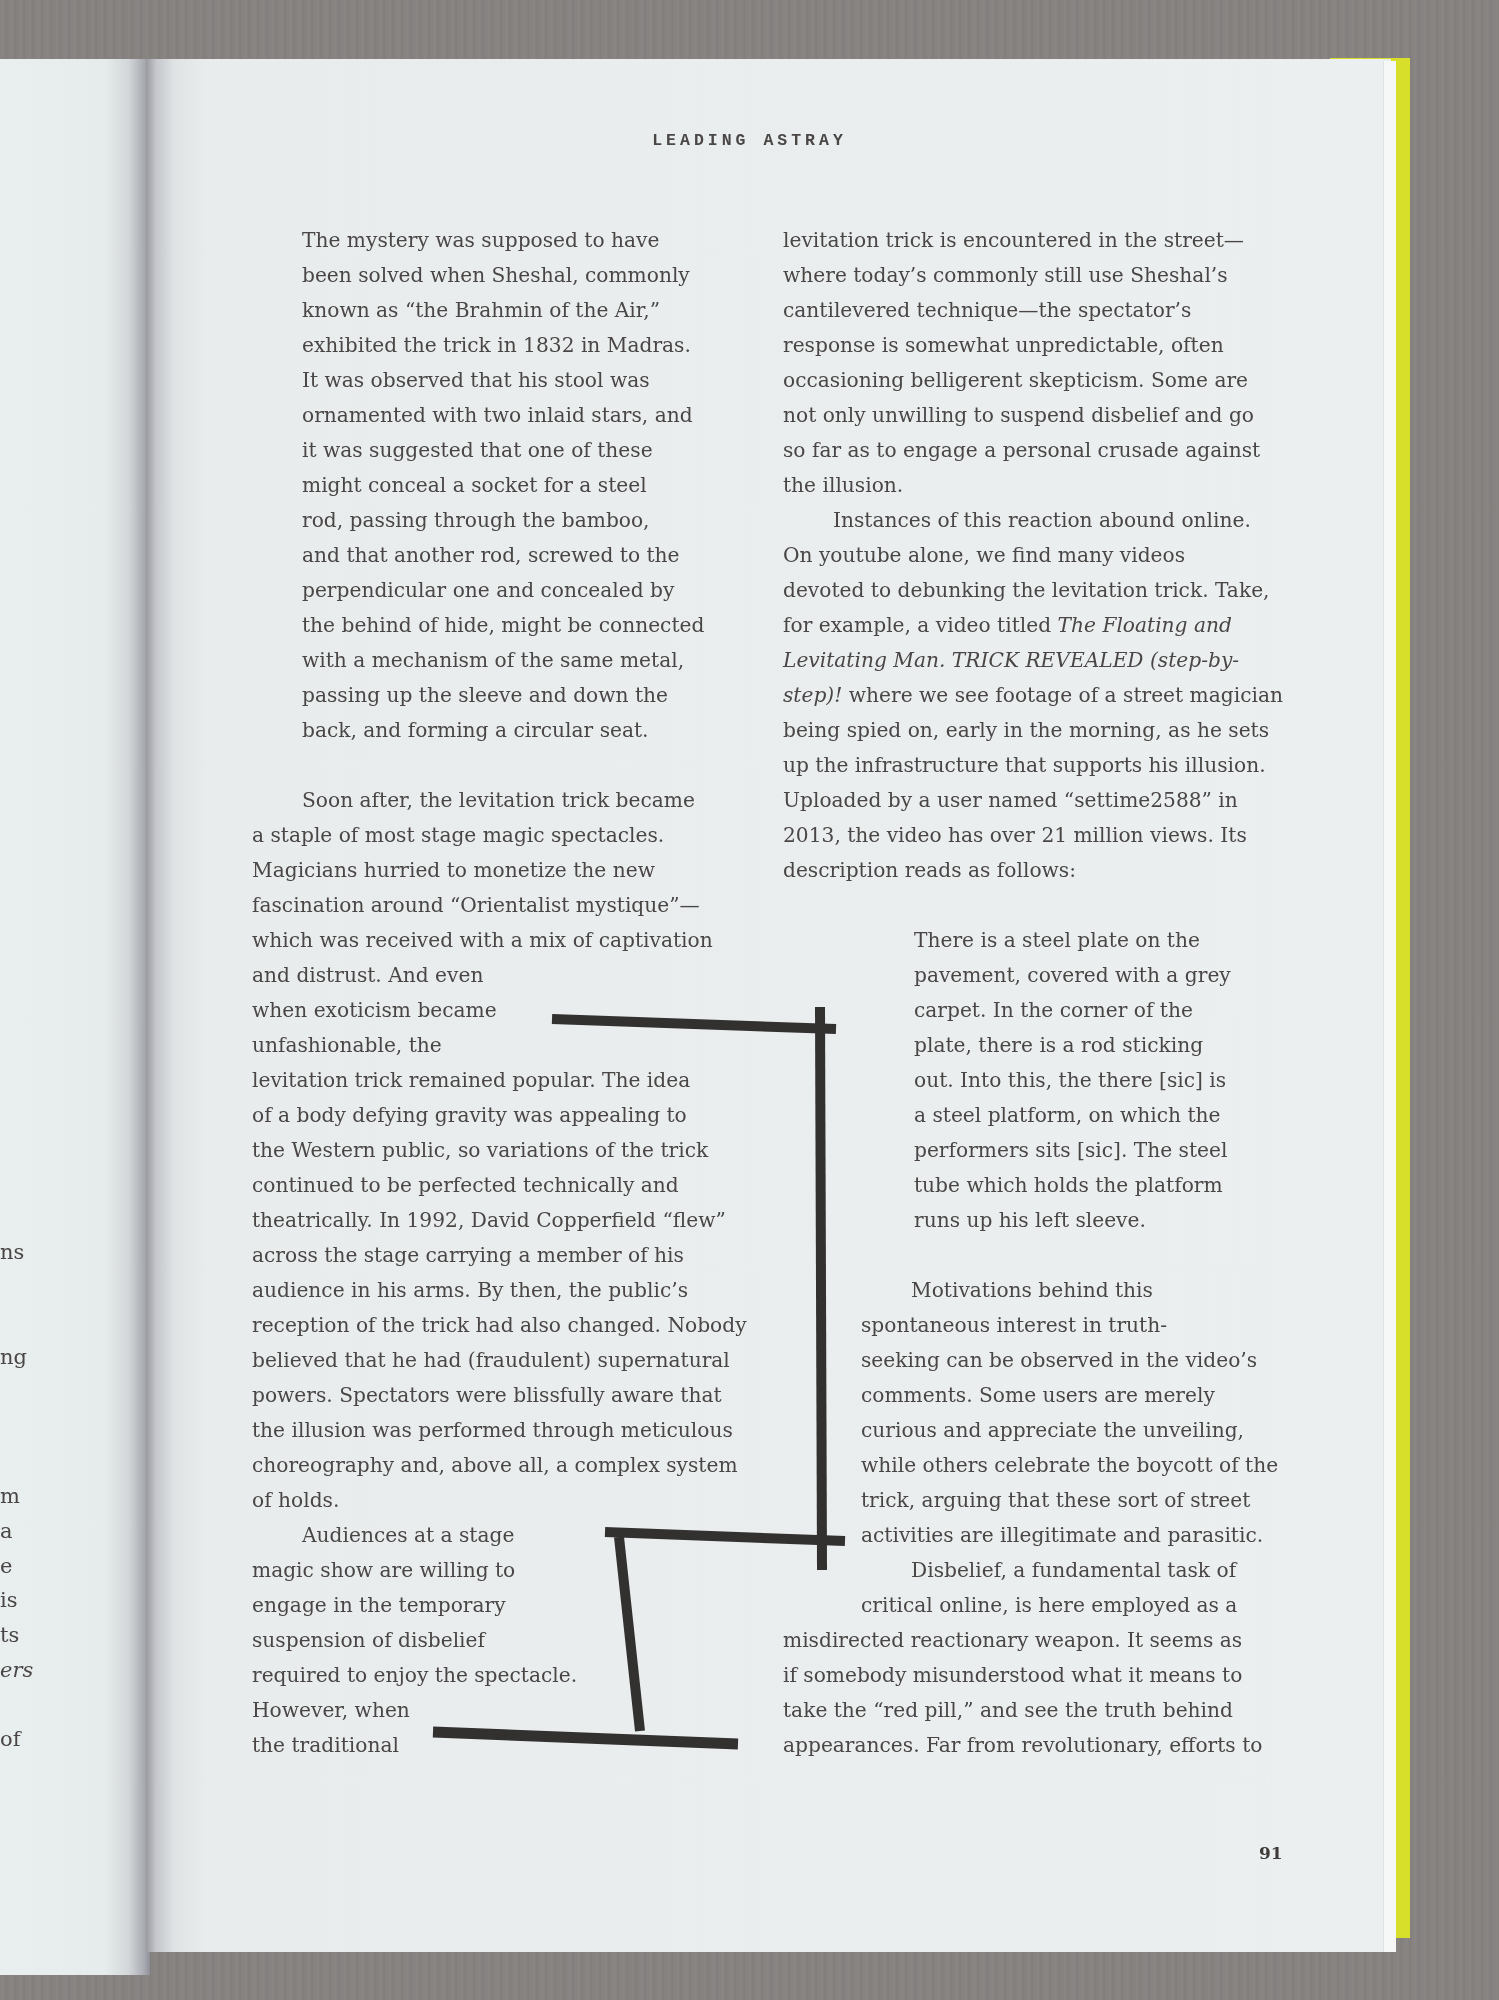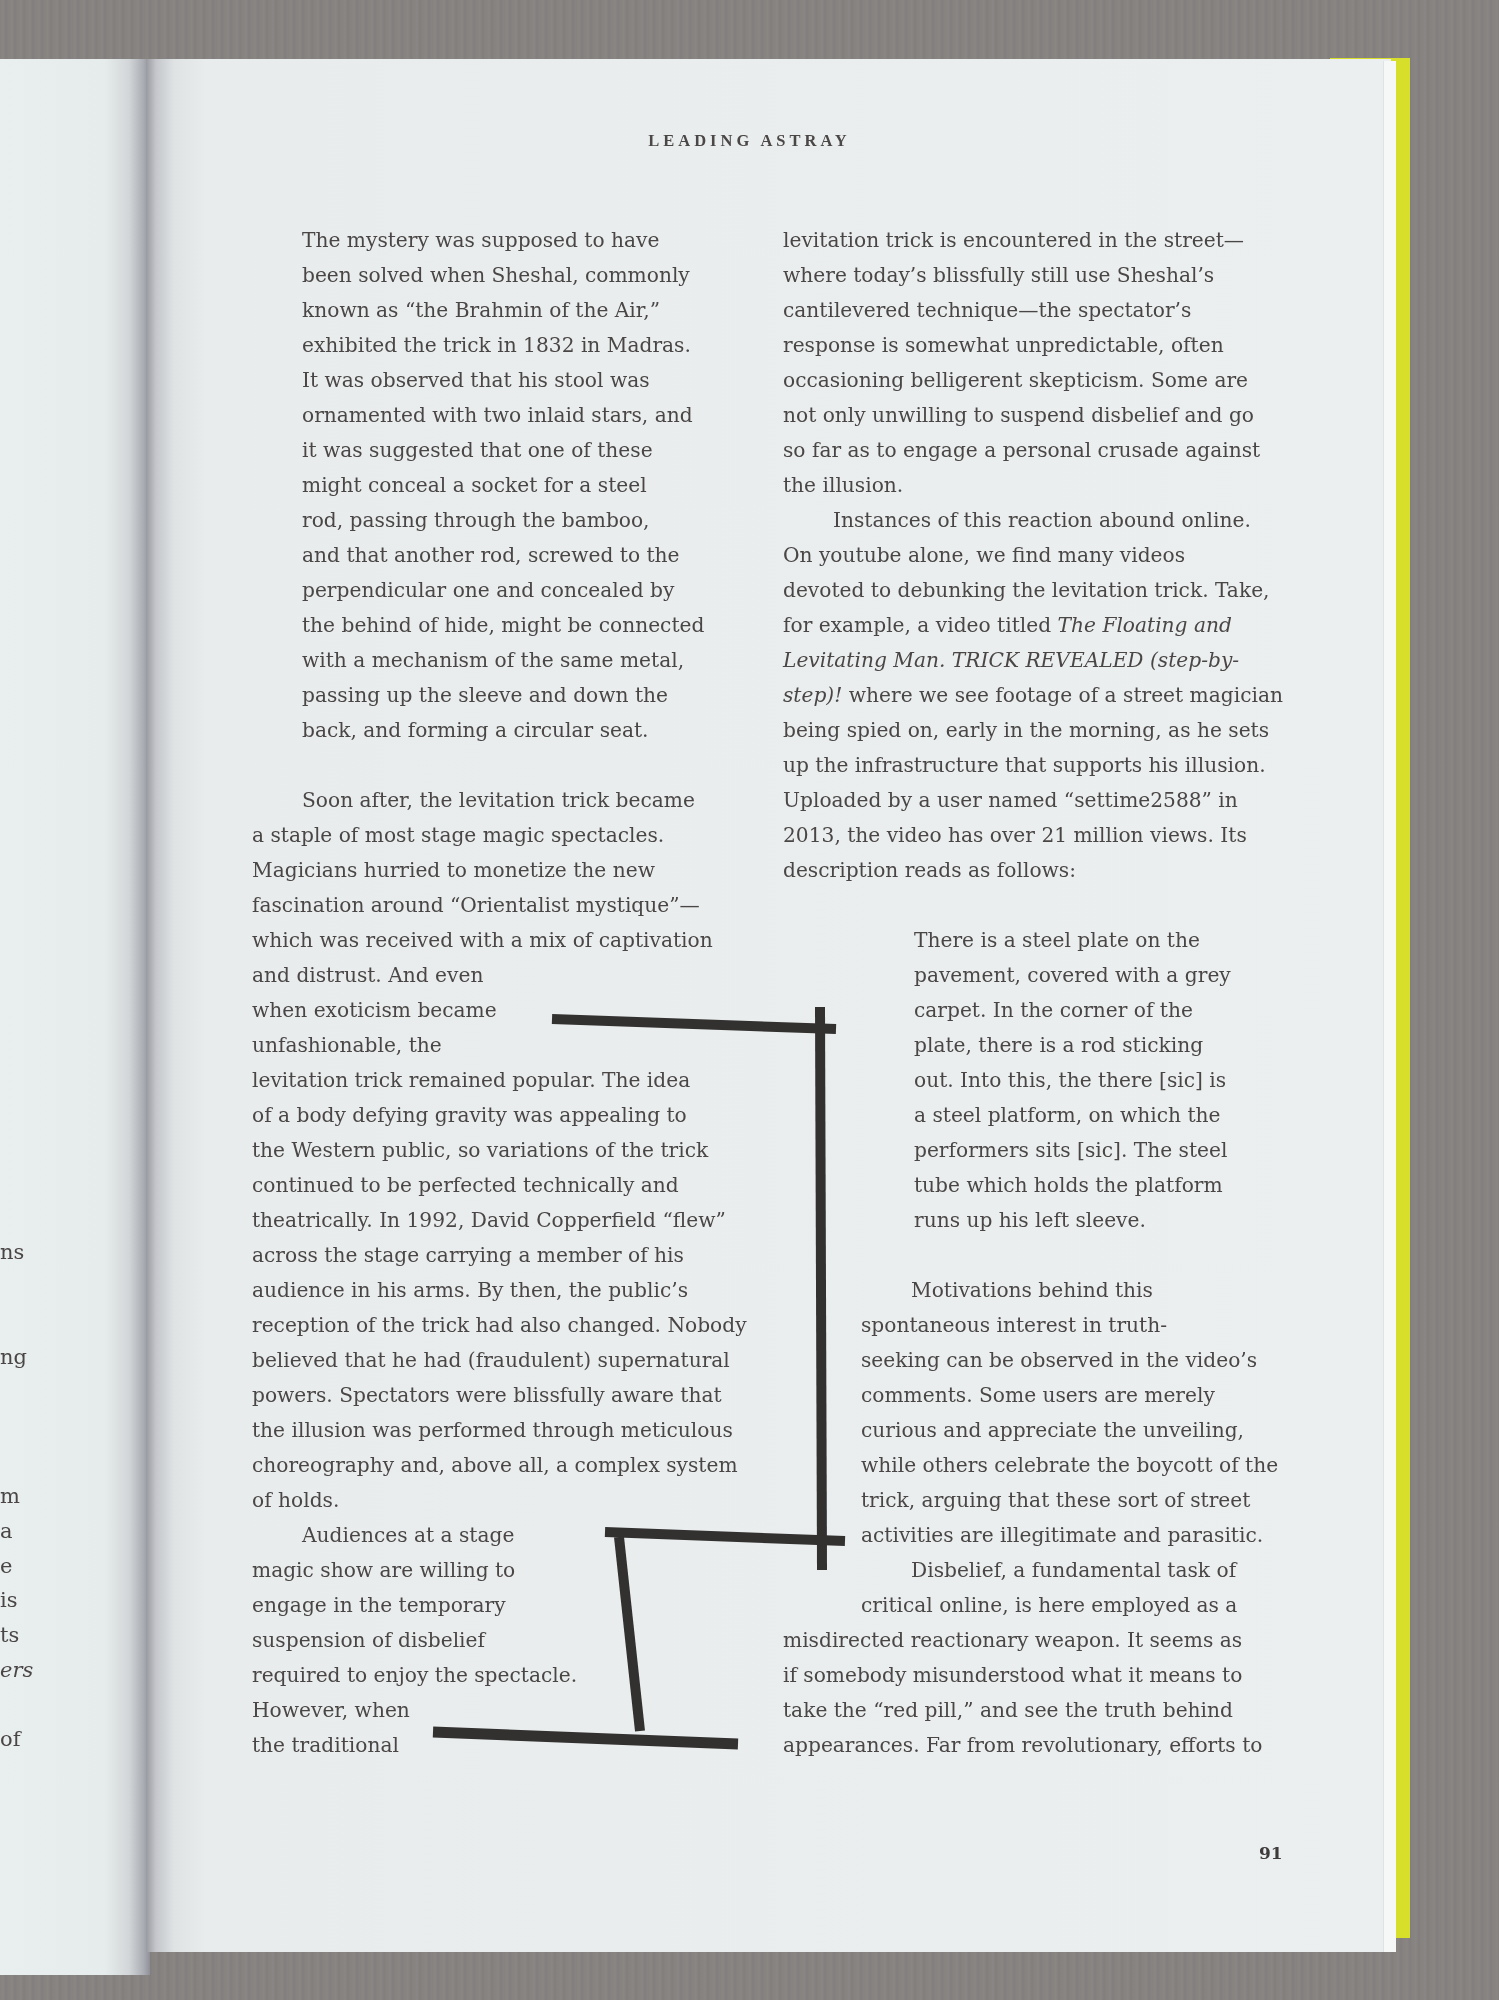--- a/index.html
+++ b/index.html
@@ -34,21 +34,21 @@
     position:absolute; left:146px; top:59px; width:1245px; height:1893px;
     background:linear-gradient(90deg, #9a9aa1 0px, #c4c6cb 10px, #dfe3e4 28px, #e8ecec 60px, #ebefef 100%);
   }
   .page-edge {
     position:absolute; left:1383px; top:61px; width:12px; height:1891px;
     background:#f6f8f7; border-left:1px solid #dfe3e1;
   }
   .running-head {
     position:absolute; left:0; width:1499px; top:131px; text-align:center;
     font-size:16.5px; letter-spacing:4px; font-weight:bold; color:#4b4747;
-    font-family:Liberation Serif, serif;
+    font-family:Liberation Mono, monospace;
   }
   .ln {
     position:absolute; white-space:nowrap;
     font-size:20.2px; line-height:1; color:#4a4646;
     font-family:"DejaVu Serif", serif;
   }
   .ln i { font-style:italic; }
   .folio {
     position:absolute; left:1259px; top:1843px;
     font-size:17px; font-weight:bold; color:#3f3b3b;
@@ -130,21 +130,21 @@
     <span class="ln" style="left:252px;top:1630px">suspension of disbelief</span>
     <span class="ln" style="left:252px;top:1665px">required to enjoy the spectacle.</span>
     <span class="ln" style="left:252px;top:1700px">However, when</span>
     <span class="ln" style="left:252px;top:1735px">the traditional</span>
   </div>
 </div>
 
 <div>
   <div>
     <span class="ln" style="left:783px;top:230px">levitation trick is encountered in the street—</span>
-    <span class="ln" style="left:783px;top:265px">where today’s blissfully still use Sheshal’s</span>
+    <span class="ln" style="left:783px;top:265px">where today’s commonly still use Sheshal’s</span>
     <span class="ln" style="left:783px;top:300px">cantilevered technique—the spectator’s</span>
     <span class="ln" style="left:783px;top:335px">response is somewhat unpredictable, often</span>
     <span class="ln" style="left:783px;top:370px">occasioning belligerent skepticism. Some are</span>
     <span class="ln" style="left:783px;top:405px">not only unwilling to suspend disbelief and go</span>
     <span class="ln" style="left:783px;top:440px">so far as to engage a personal crusade against</span>
     <span class="ln" style="left:783px;top:475px">the illusion.</span>
   </div>
 
   <div>
     <span class="ln" style="left:833px;top:510px">Instances of this reaction abound online.</span>

